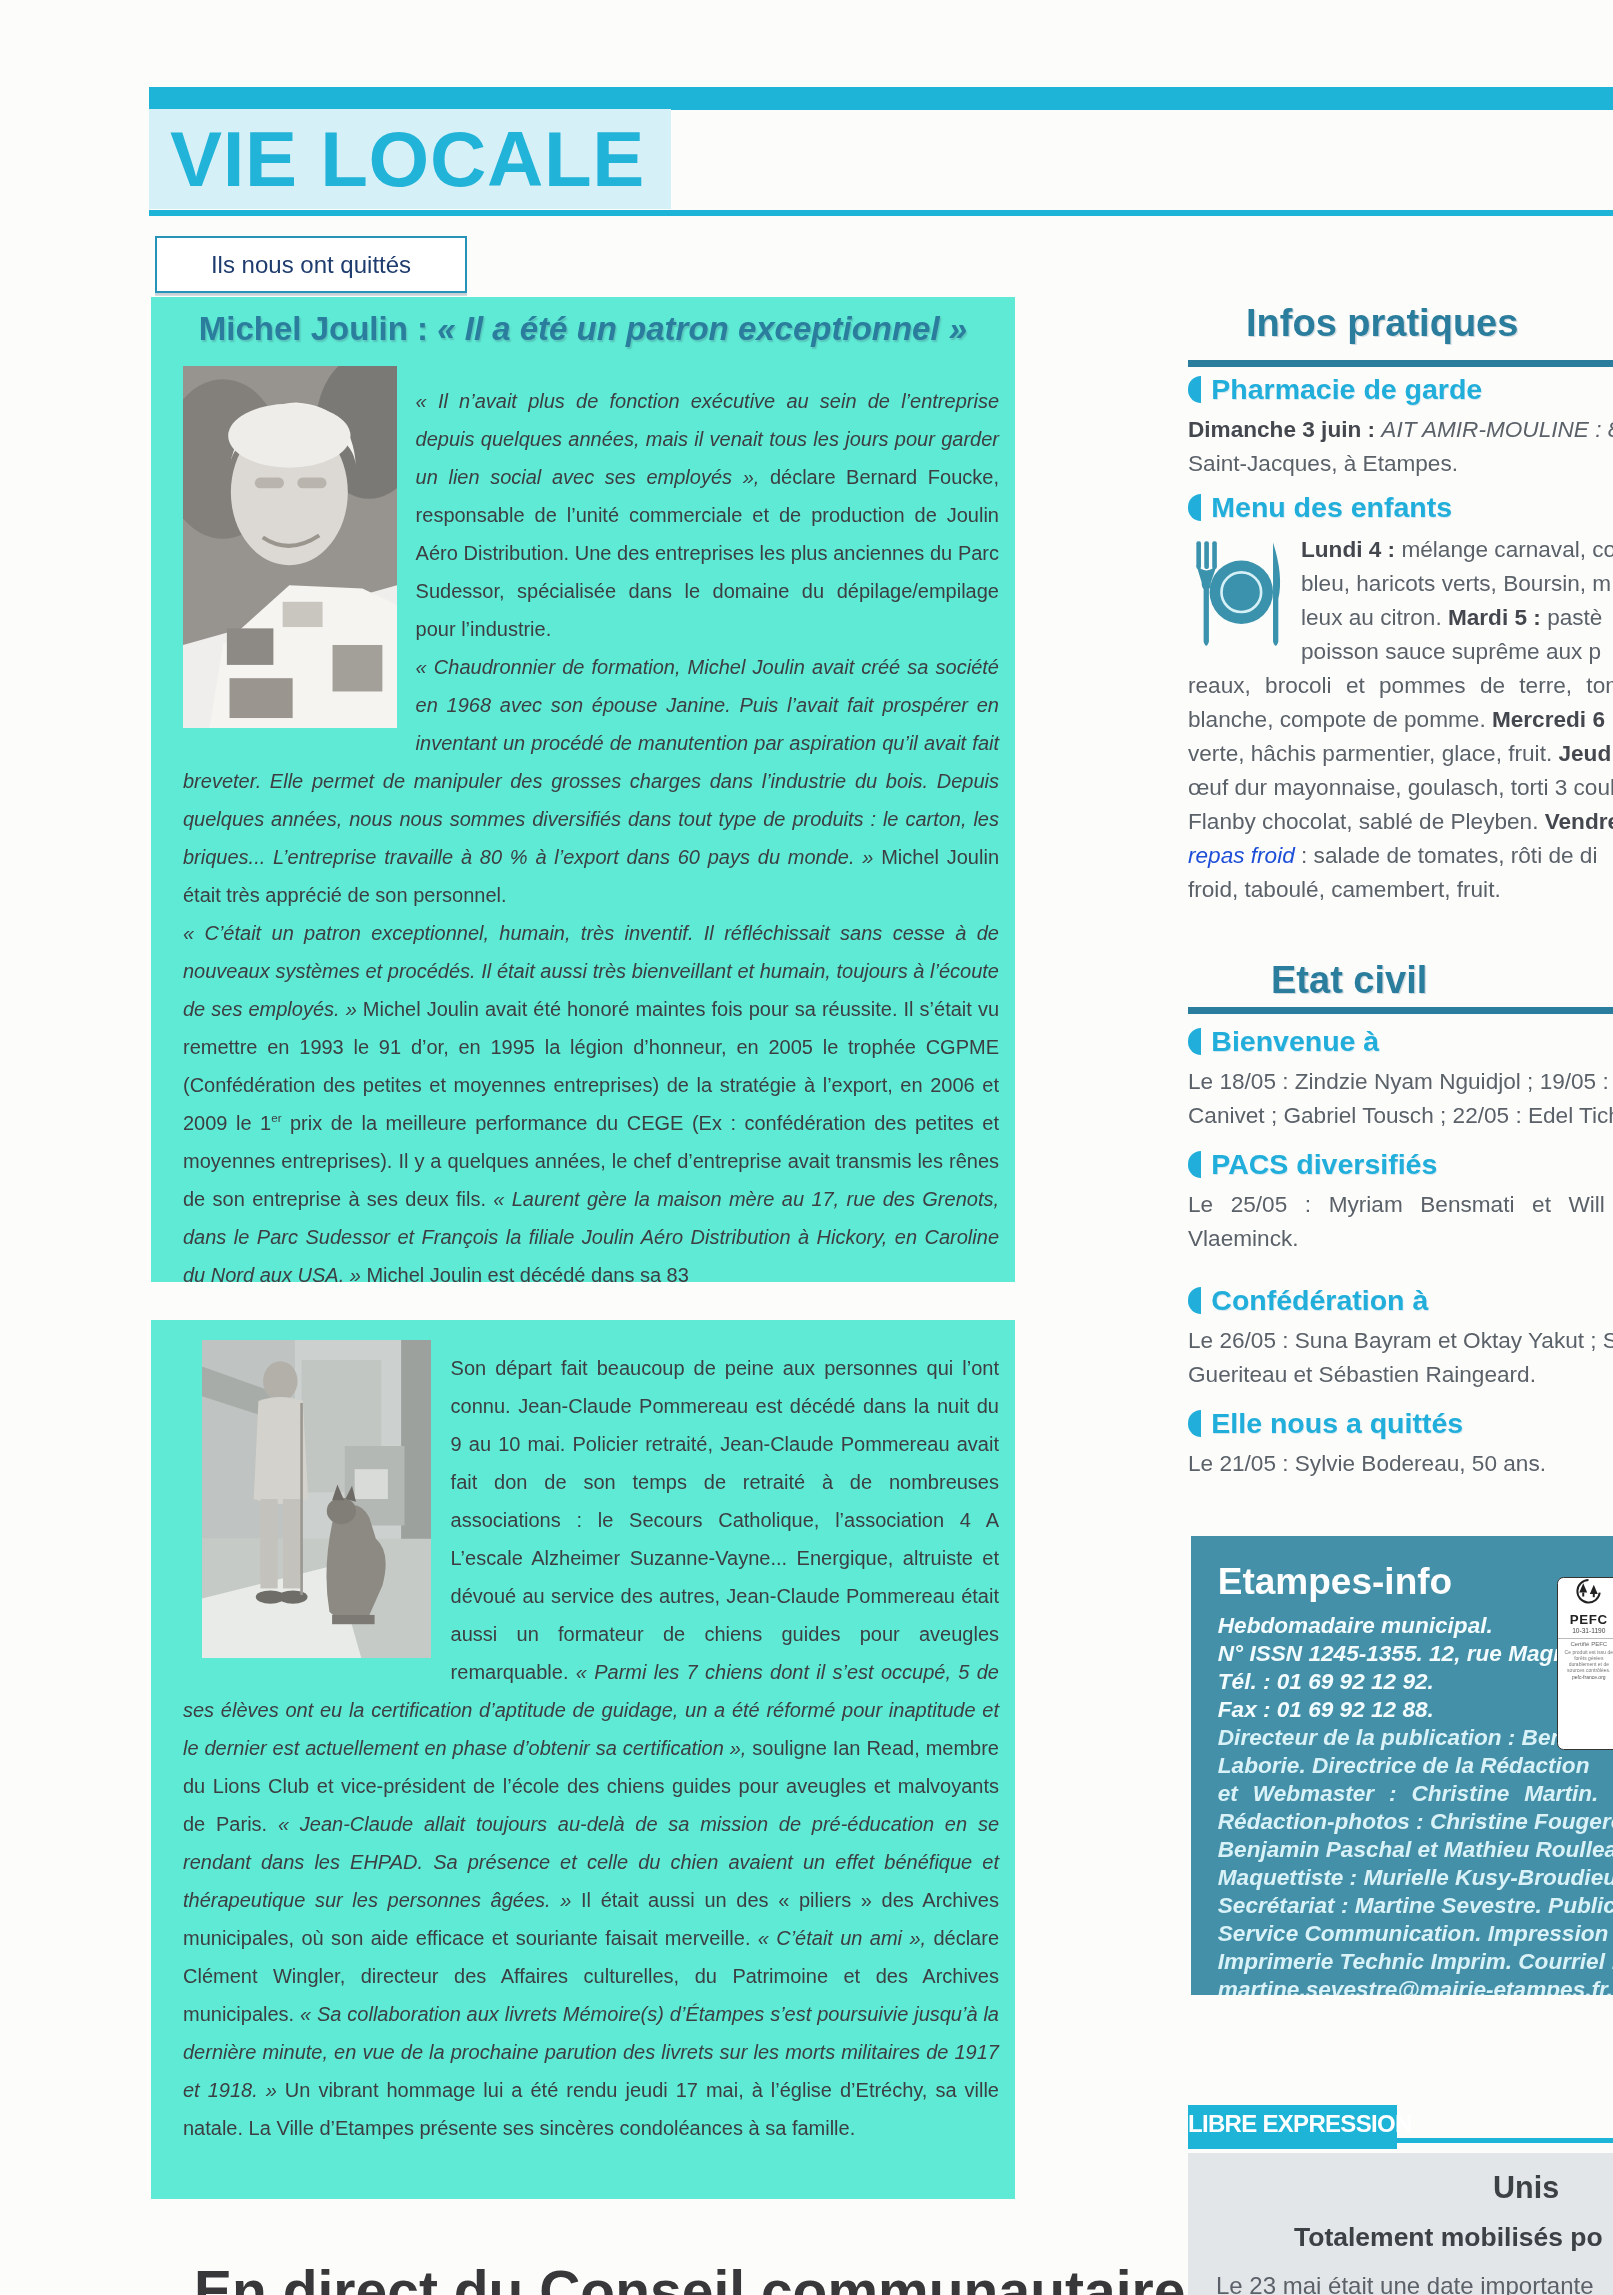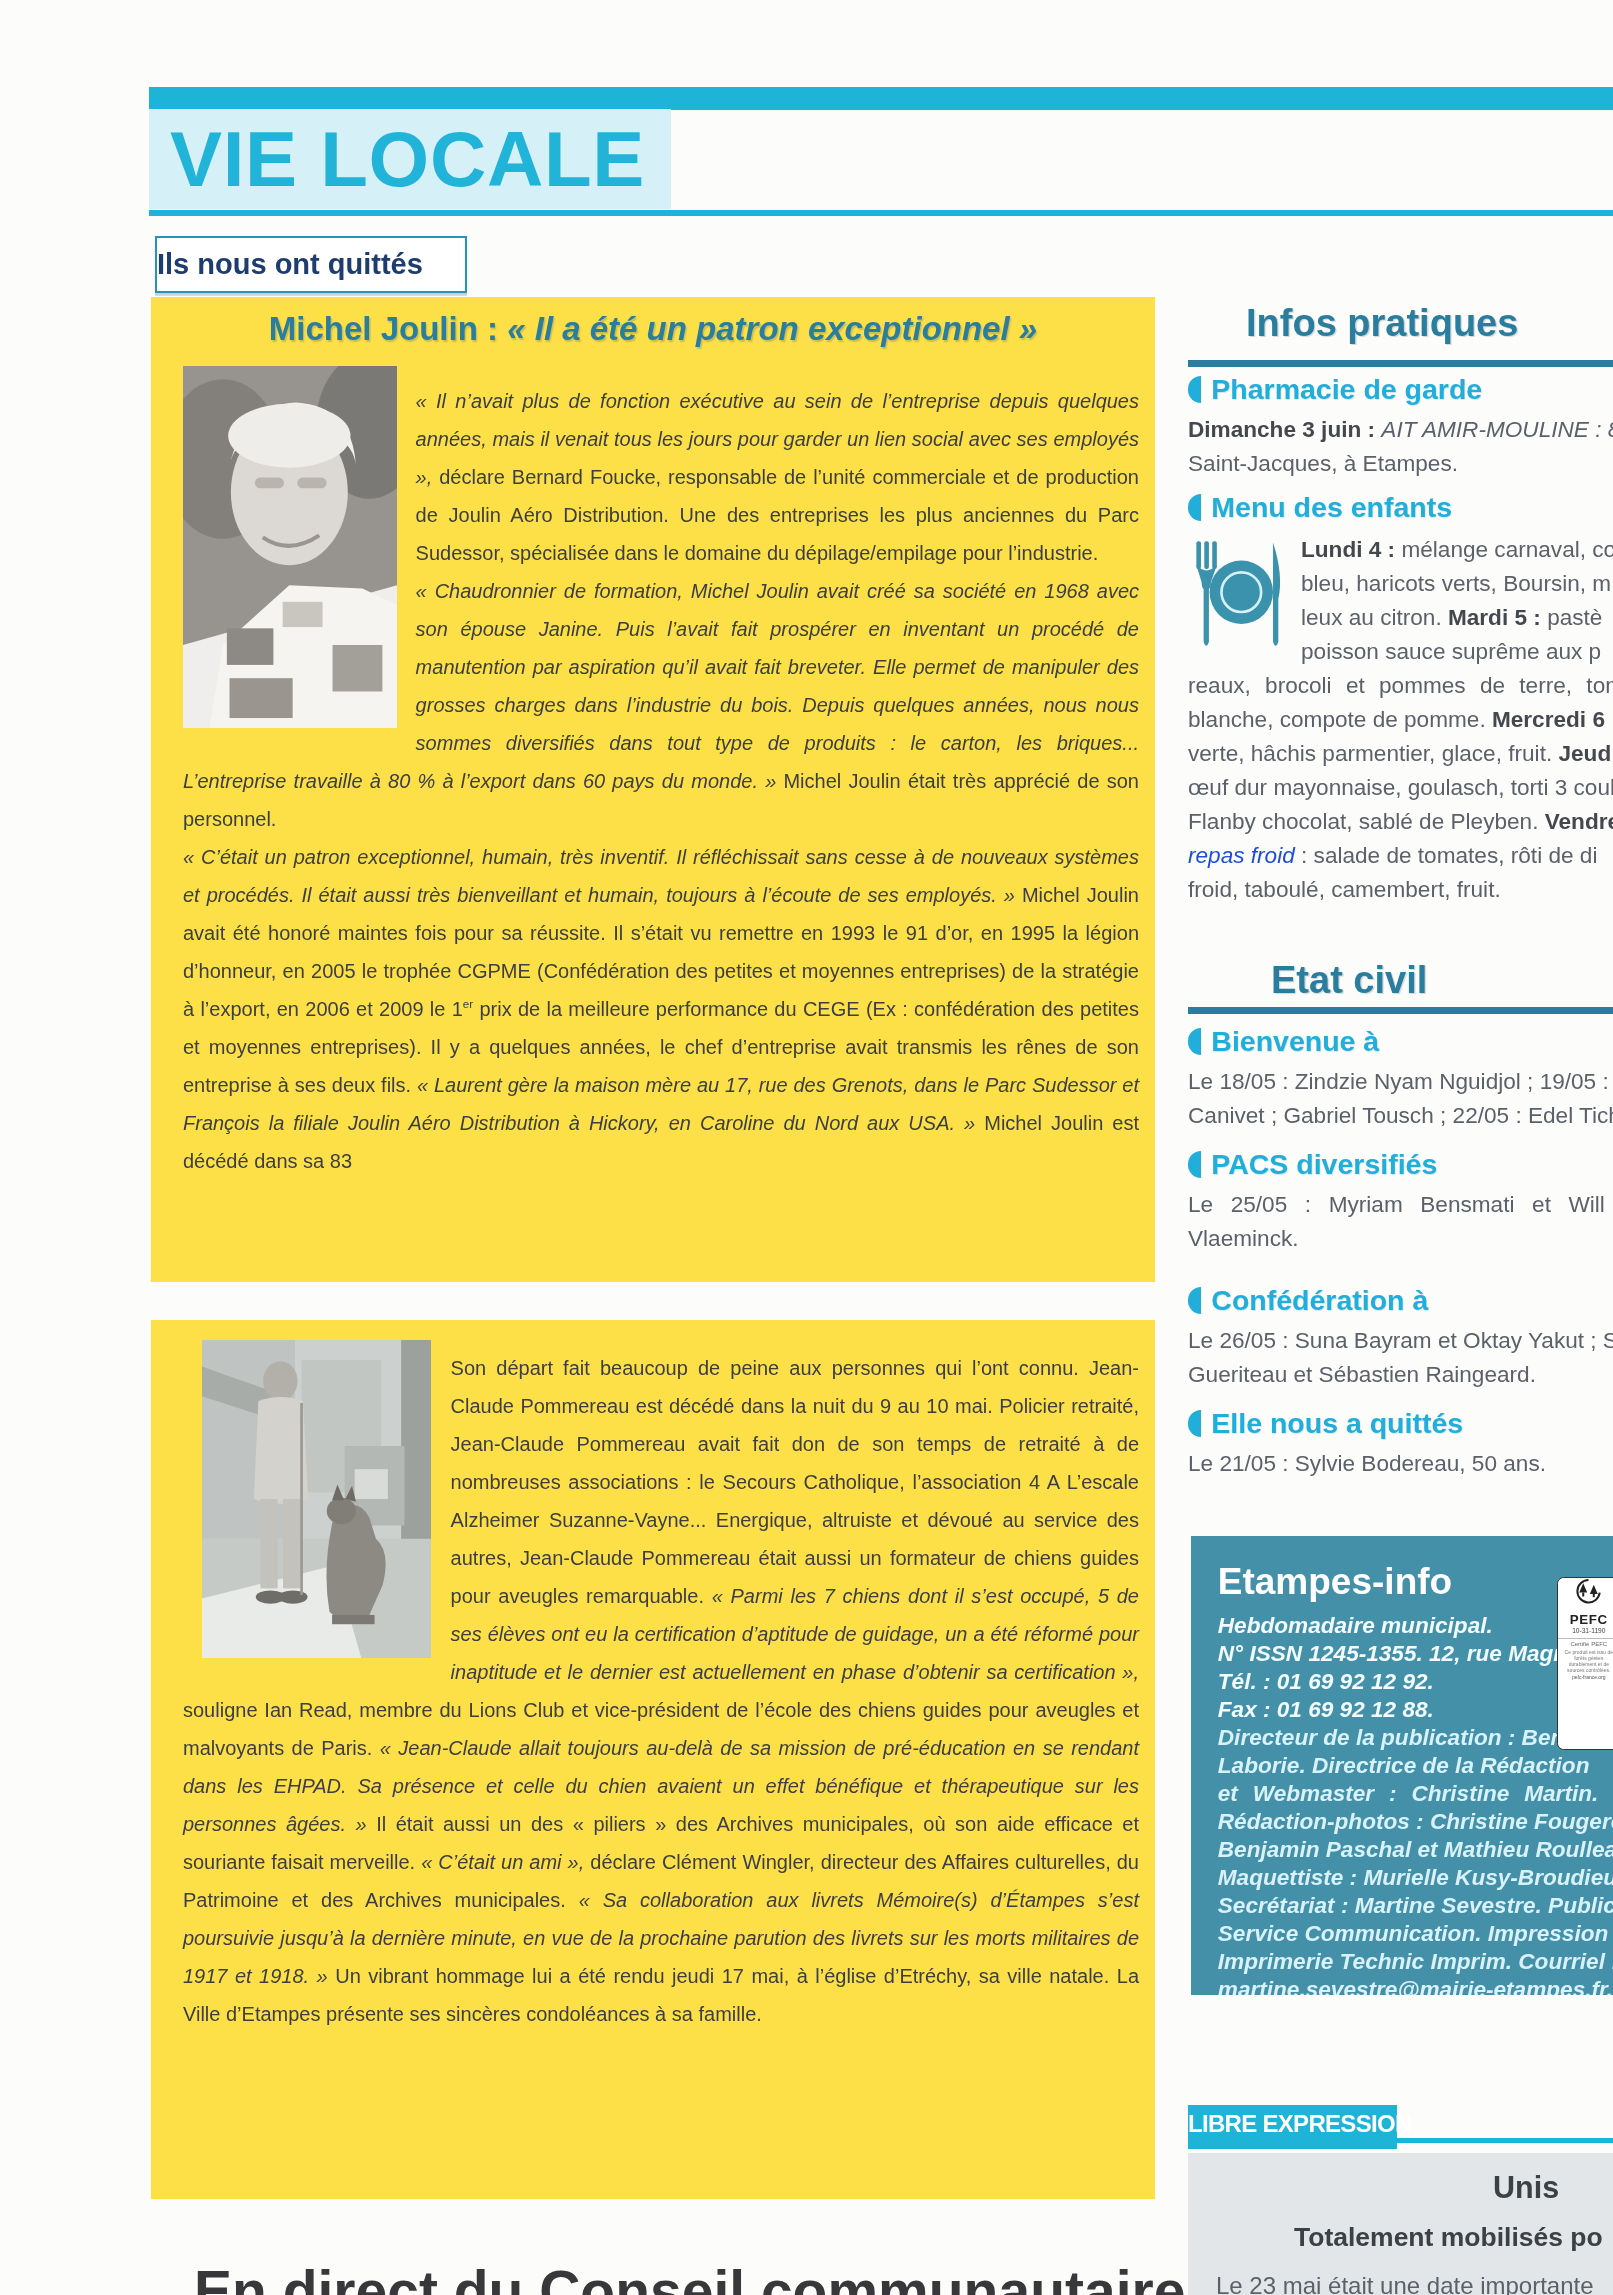--- a/index.html
+++ b/index.html
@@ -7,24 +7,24 @@
         background:#fcfcfb;font-family:"Liberation Sans",sans-serif;}
 
   
   .topbar{position:absolute;left:149px;top:87px;width:1464px;height:22.6px;background:#1db4d8;}
   .vband{position:absolute;left:149px;top:109px;width:522px;height:100px;background:#d6f0f7;}
   .vtitle{font-size:78px;font-weight:bold;color:#22b3d8;line-height:100px;padding-left:21px;
           letter-spacing:0.7px;white-space:nowrap;}
   .vrule{position:absolute;left:149px;top:210px;width:1464px;height:6px;background:#1db4d8;}
   .badge{position:absolute;left:155px;top:236px;width:308px;height:53px;background:#ffffff;
          border:2.7px solid #2793b8;box-shadow:0 2.7px 0 rgba(40,80,100,.25);}
-  .badge span{display:block;line-height:53px;font-size:29px;font-weight:bold;color:#1e3c6e;}
-
-  
-  .block{position:absolute;left:151px;width:1004px;background:#fde047;overflow:hidden;}
+  .badge span{display:block;text-align:center;line-height:53px;font-size:24px;font-weight:normal;color:#1e3c6e;}
+
+  
+  .block{position:absolute;left:151px;width:864px;background:#5eead4;overflow:hidden;}
   .b1{top:297px;height:985px;}
   .b2{top:1320px;height:879px;}
   .atitle{margin:0;padding:10.6px 13.3px 4px 13.3px;text-align:center;font-size:33px;line-height:41px;
           color:#2a7d9c;font-weight:normal;text-shadow:1.3px 2px 1.3px rgba(70,110,130,.30);}
   .b2 .atitle{font-size:36px;line-height:45px;padding-top:16px;}
   .abody{padding:9.3px 16px 0 32px;font-size:20px;line-height:38px;color:#3c3e42;text-align:justify;}
   .s-i{font-style:italic;}
   .s-b{font-weight:bold;}
   .s-bi{font-weight:bold;font-style:italic;}
   .s-sup{vertical-align:super;font-size:0.58em;line-height:0;margin-top:39px;}

